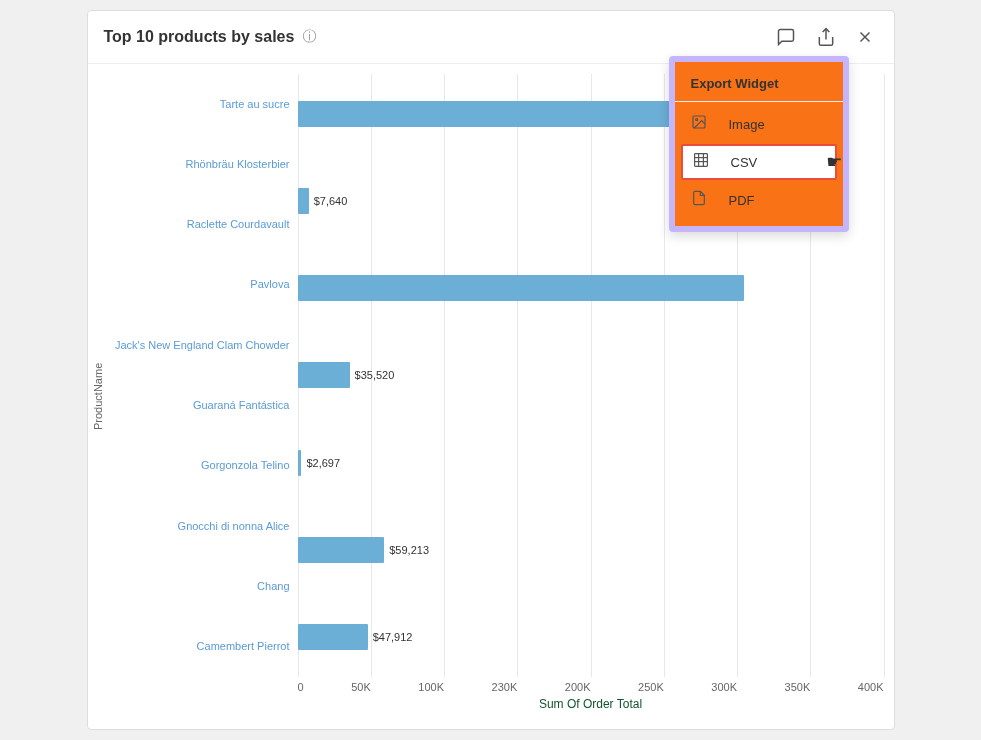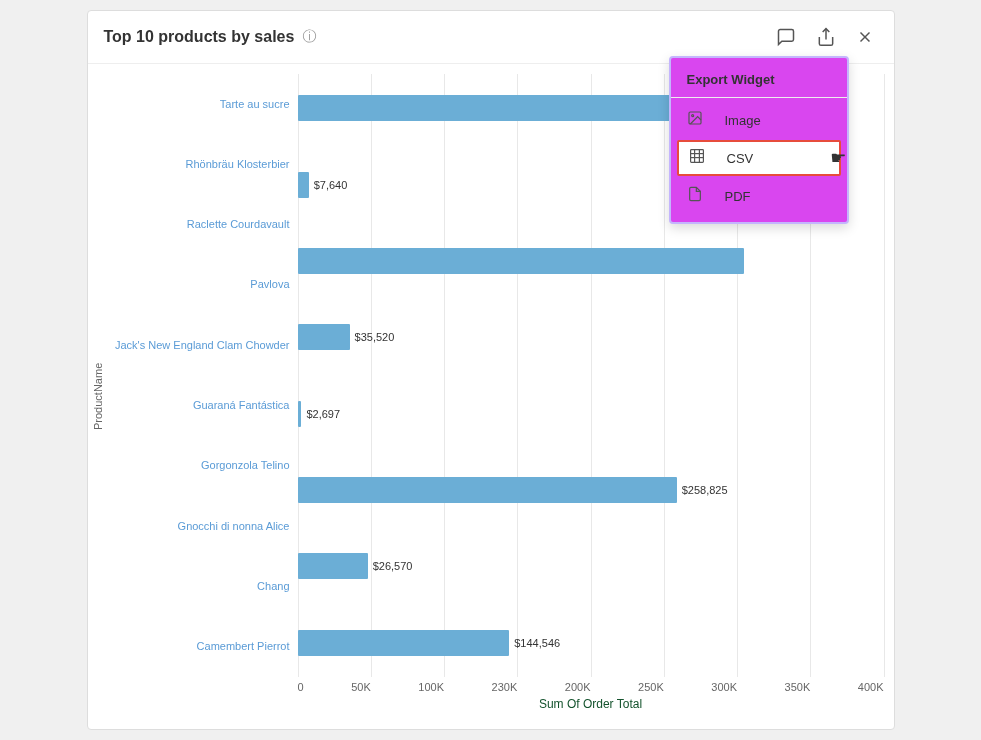--- a/index.html
+++ b/index.html
@@ -156,22 +156,22 @@
       font-size: 12px;
       color: #14532d;
       padding: 4px 0 8px 0;
       margin-left: 190px;
     }
     
     .export-dropdown {
       position: absolute;
       top: 45px;
       right: 45px;
-      background: #d946ef;
-      border: 2px solid #c4b5fd;
+      background: #f97316;
+      border: 6px solid #c4b5fd;
       border-radius: 4px;
       box-shadow: 0 4px 12px rgba(0,0,0,0.15);
       width: 180px;
       z-index: 100;
       padding: 8px 0;
     }
     .export-dropdown-title {
       padding: 6px 16px 10px 16px;
       font-size: 13px;
       font-weight: 600;
@@ -279,30 +279,26 @@
             </div>
             <div class="bar-row">
               <div class="bar" style="width: 8.88%;"></div>
               <span class="bar-value">$35,520</span>
             </div>
             <div class="bar-row">
               <div class="bar" style="width: 0.67425%;"></div>
               <span class="bar-value">$2,697</span>
             </div>
             <div class="bar-row">
-              <div class="bar" style="width: 64.7062%;"></div>
-              <span class="bar-value">$258,825</span>
+              <div class="bar" style="width: 14.8033%;"></div>
+              <span class="bar-value">$59,213</span>
             </div>
             <div class="bar-row">
               <div class="bar" style="width: 11.978%;"></div>
-              <span class="bar-value">$26,570</span>
-            </div>
-            <div class="bar-row">
-              <div class="bar" style="width: 36.1365%;"></div>
-              <span class="bar-value">$144,546</span>
+              <span class="bar-value">$47,912</span>
             </div>
           </div>
       </div>
       <div class="x-axis" id="x-axis">
         <div class="x-axis-spacer"></div>
         <div class="x-axis-ticks" id="x-ticks">
             <span class="x-tick">0</span>
             <span class="x-tick">50K</span>
             <span class="x-tick">100K</span>
             <span class="x-tick">230K</span>

